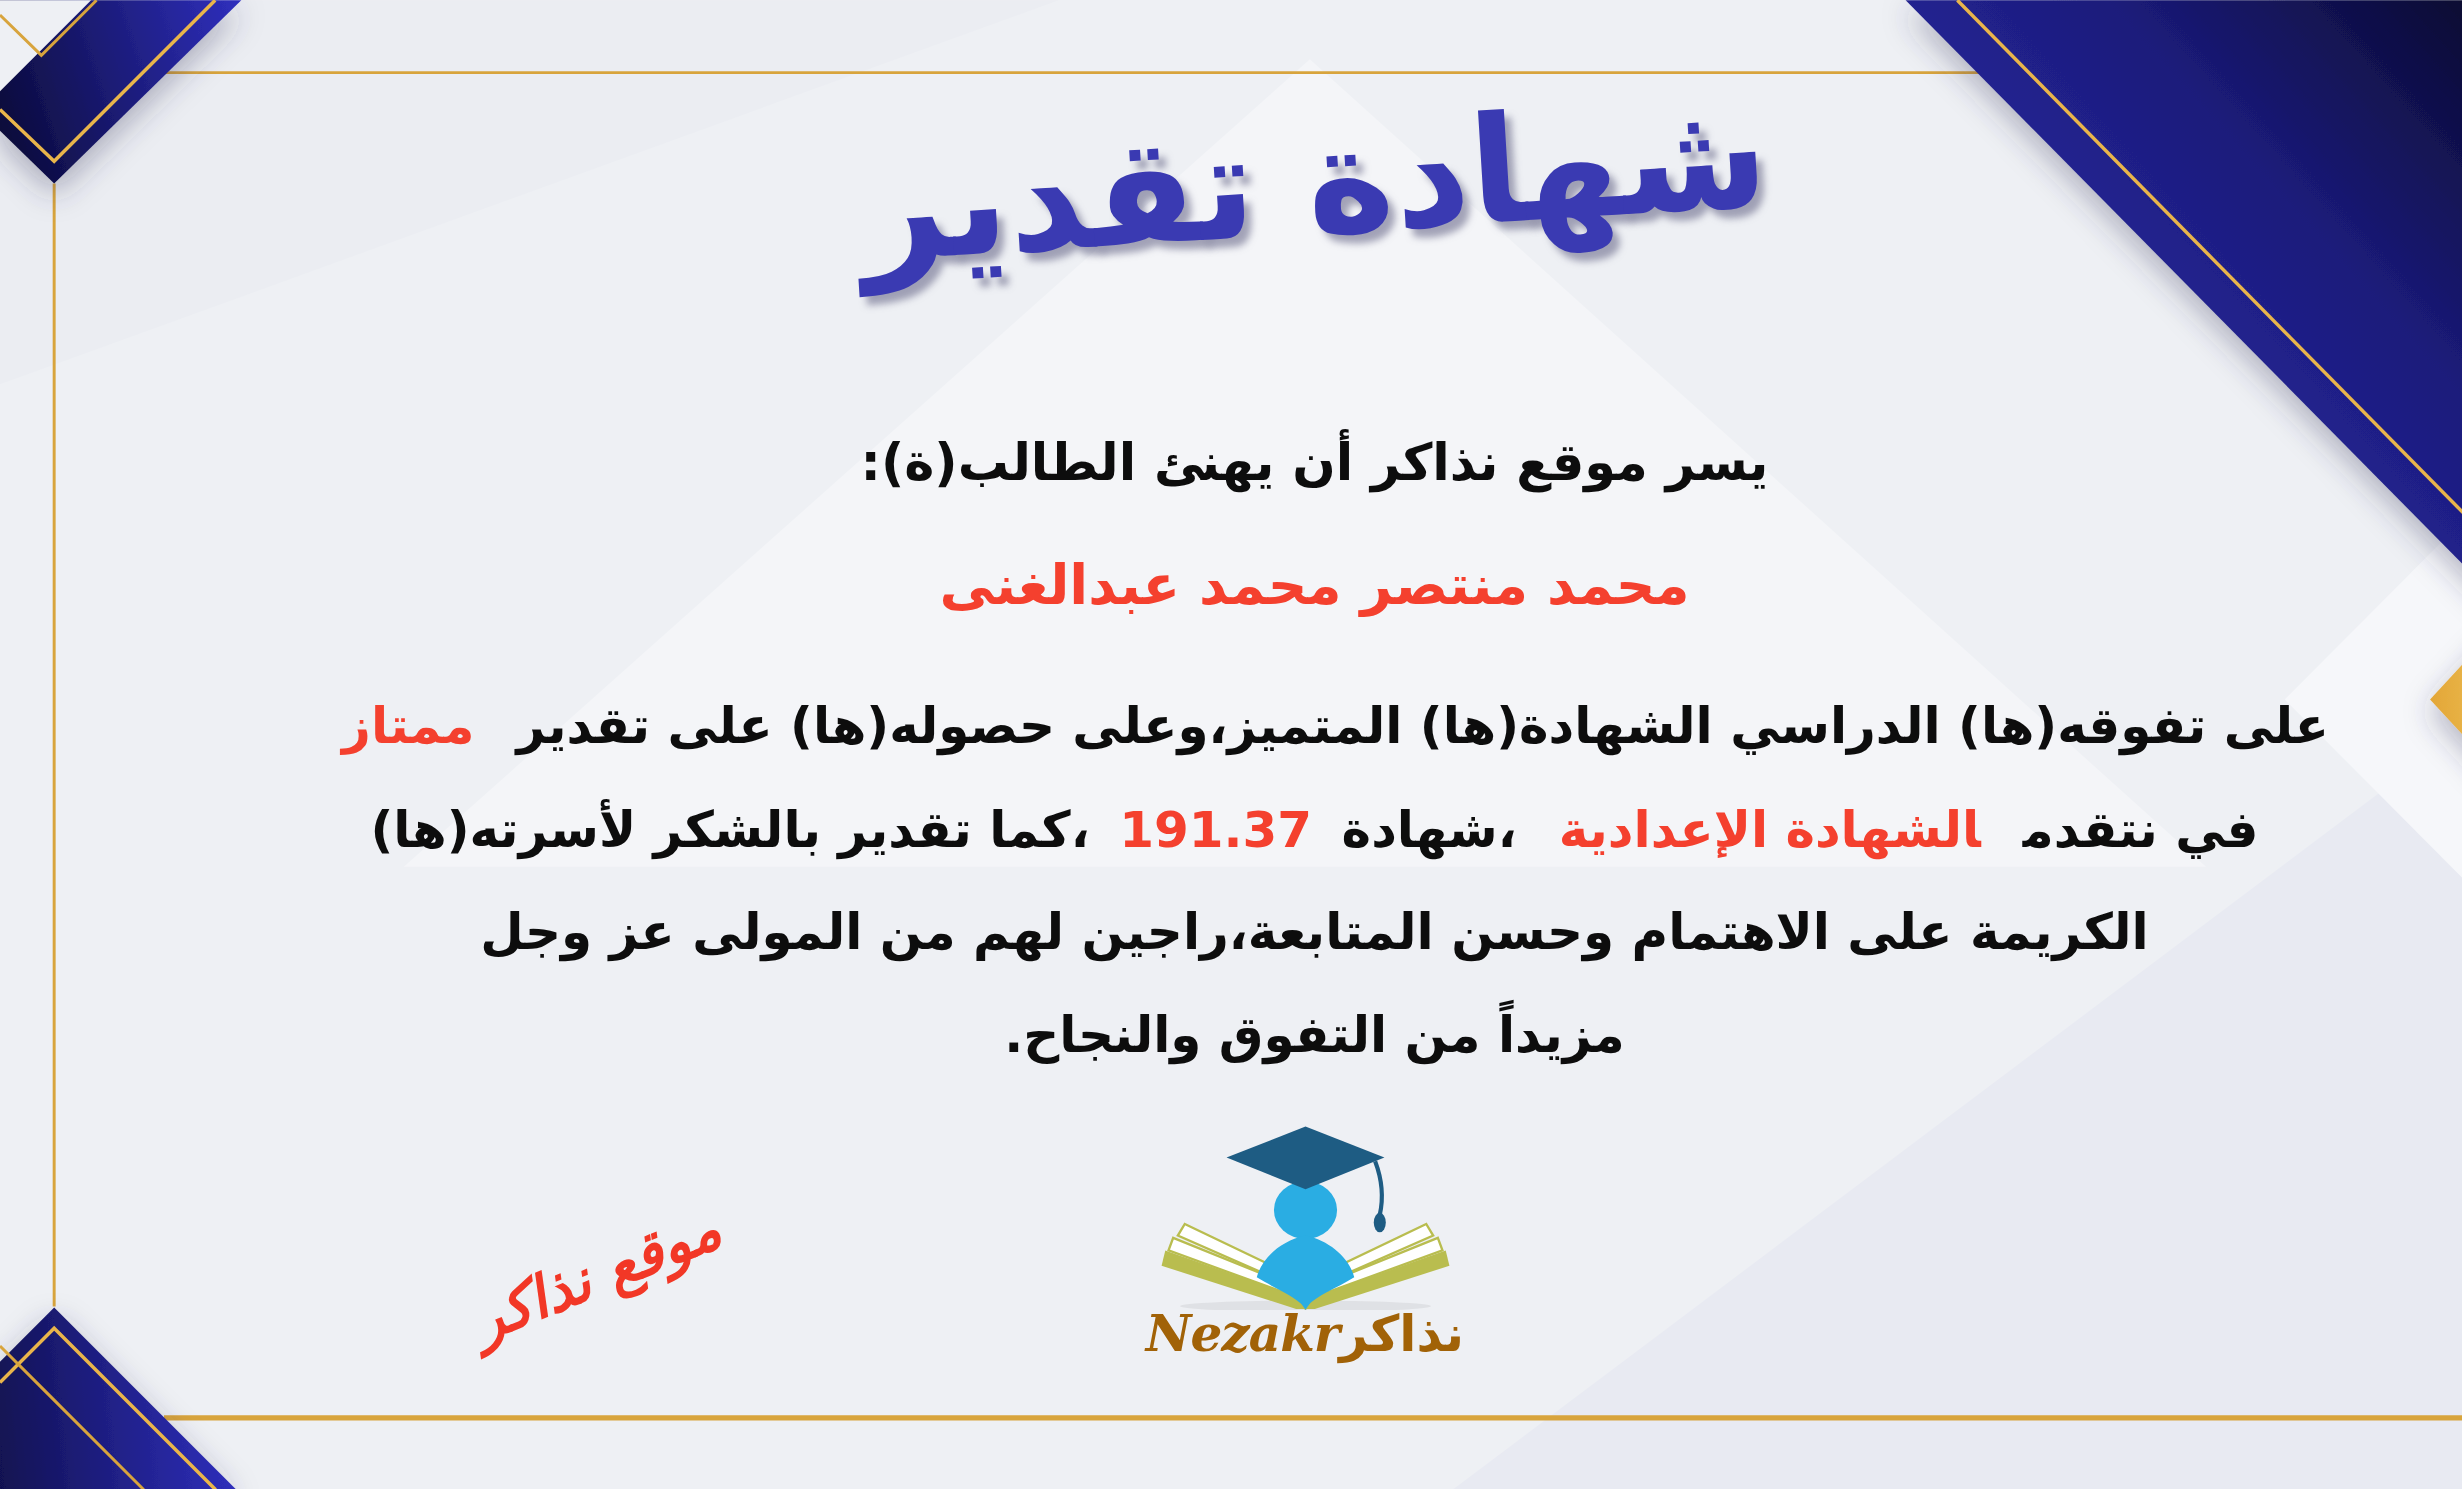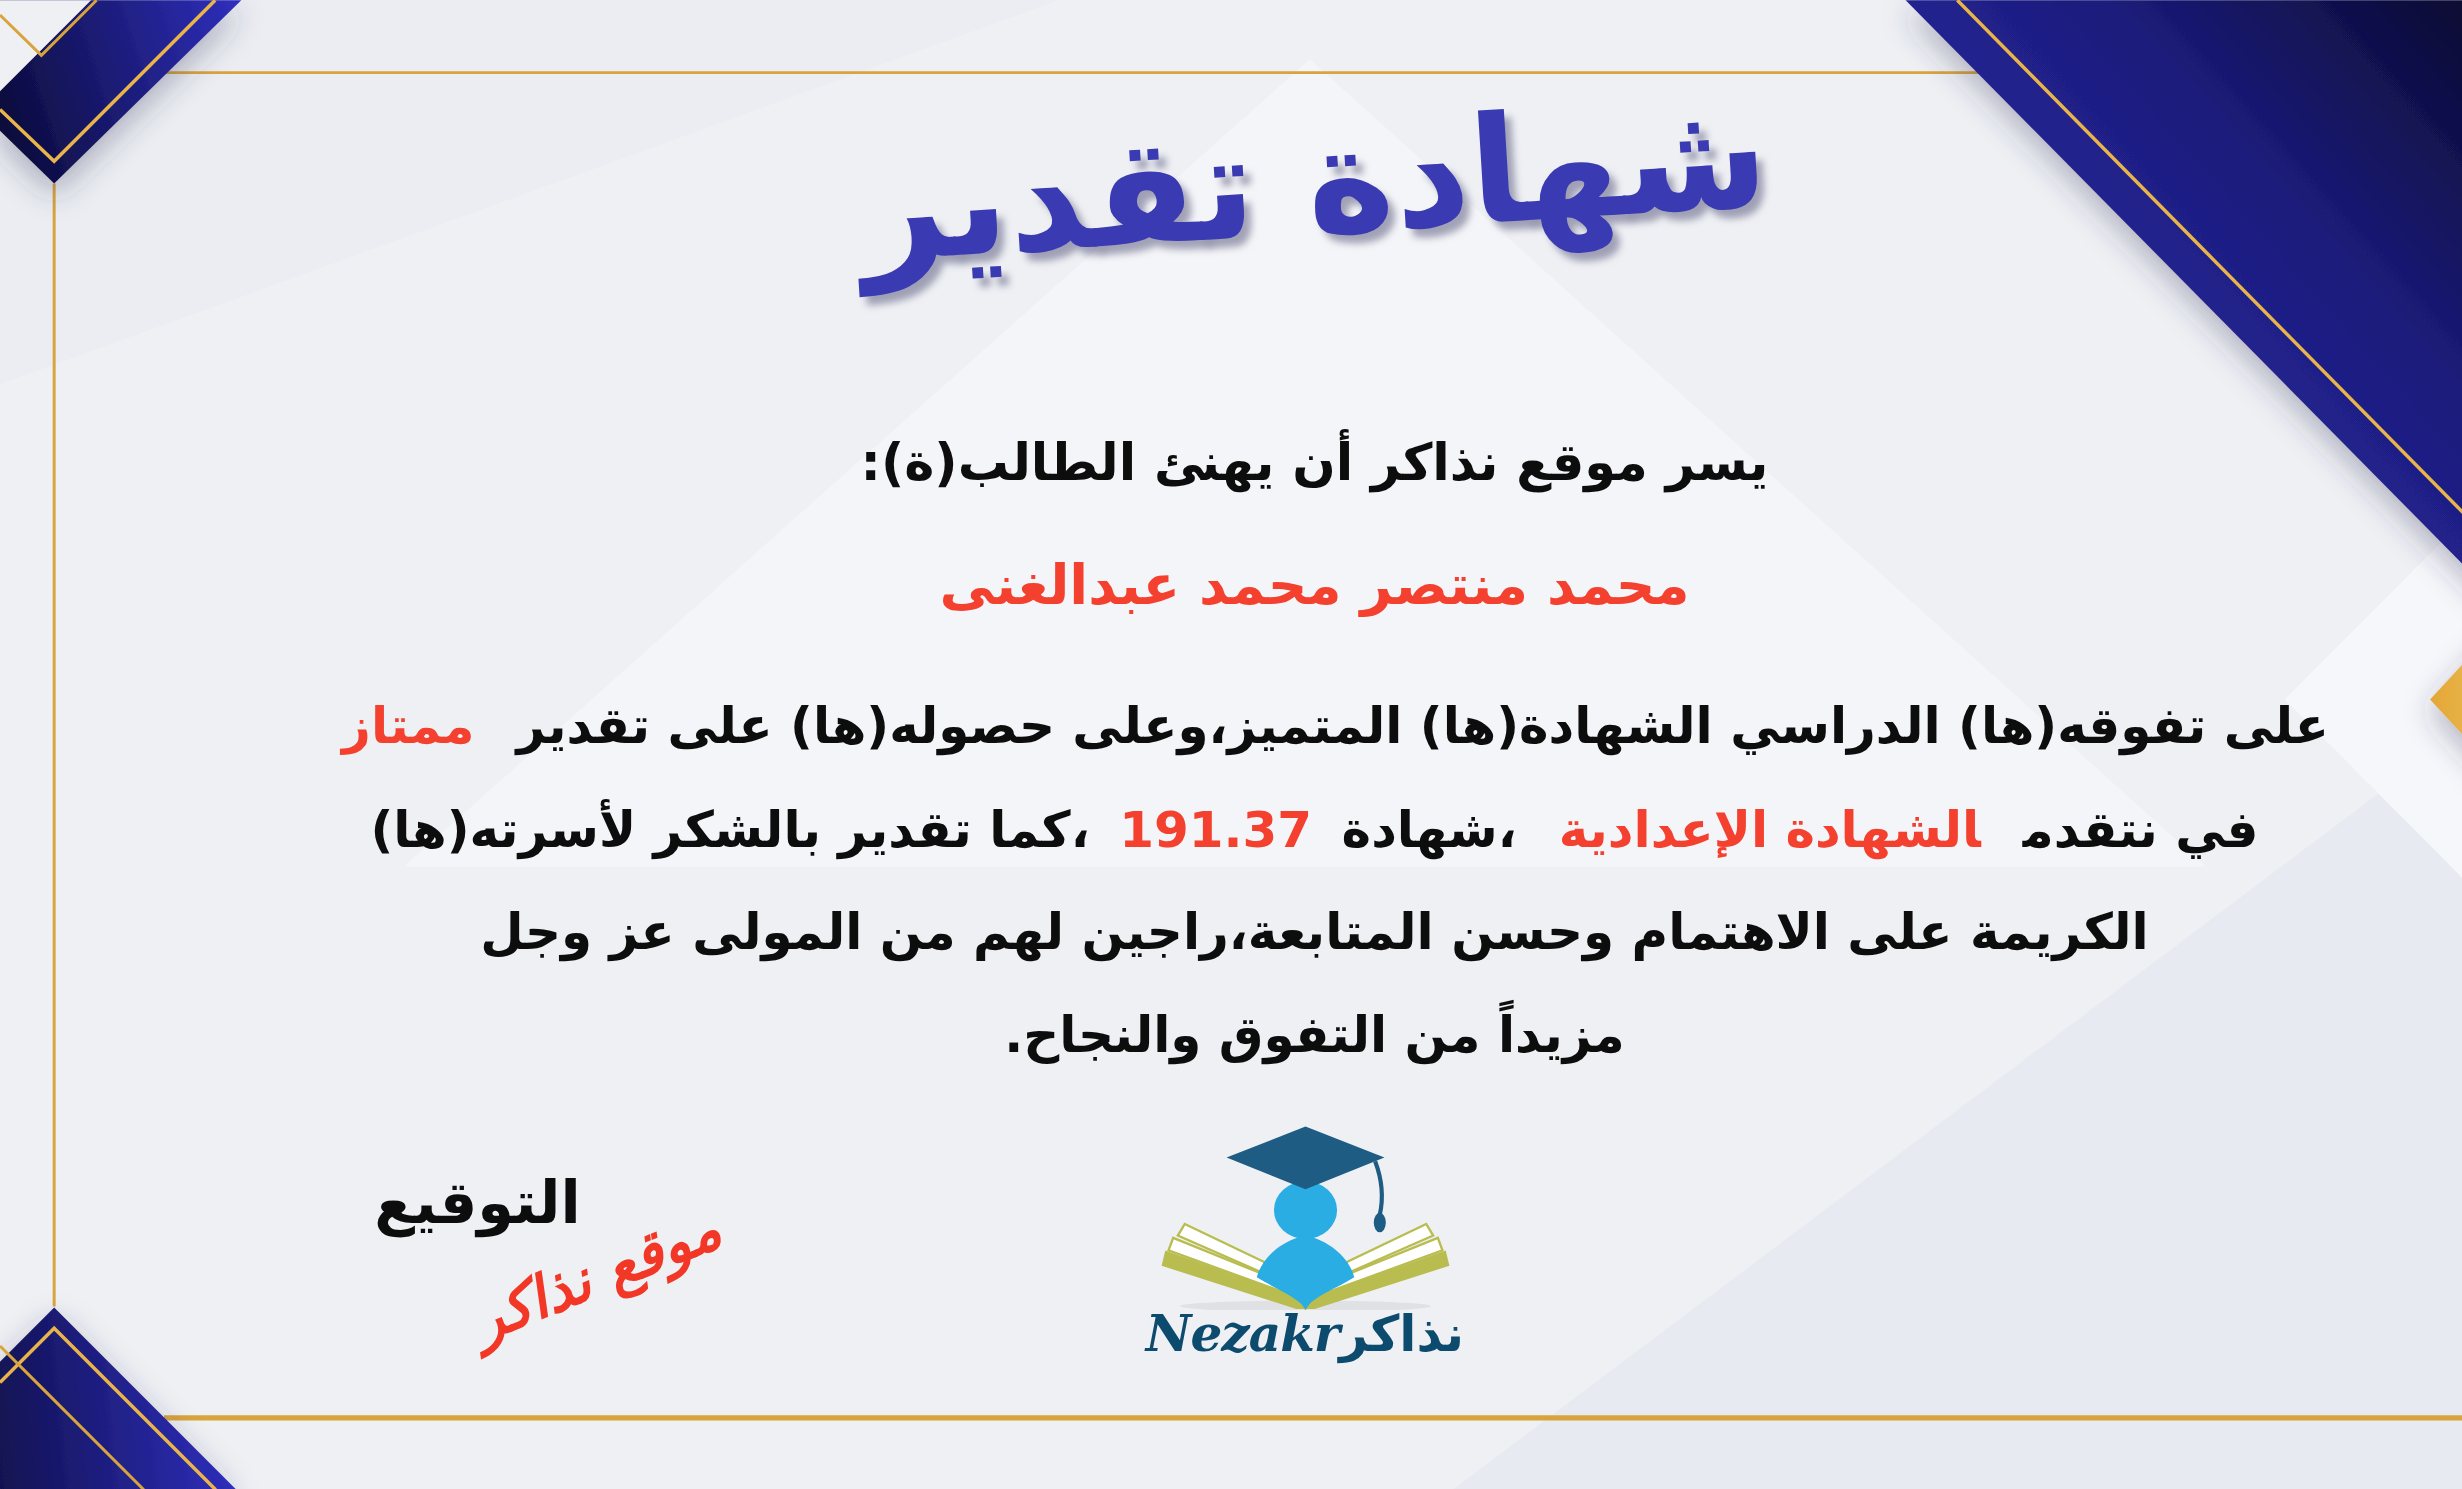--- a/index.html
+++ b/index.html
@@ -35,21 +35,21 @@
   }
   .sig-script{
     position:absolute;left:409px;top:1241px;width:374px;margin:0;
     direction:rtl;text-align:center;color:#f23726;
     font-size:58px;font-style:italic;font-weight:700;
     transform:rotate(-22deg);
   }
   .logo-art{position:absolute;left:1143px;top:1124px;width:325px;height:186px;}
   .logo-text{
     position:absolute;left:1059px;top:1304px;width:492px;margin:0;
-    direction:rtl;text-align:center;color:#0c4a6e;font-weight:800;font-size:50px;
+    direction:rtl;text-align:center;color:#a16207;font-weight:800;font-size:50px;
     font-family:"DejaVu Serif","DejaVu Sans",serif;
   }
   .logo-text .latin{font-style:italic;letter-spacing:-1px;}
 </style>
 </head>
 <body>
 
 <div class="canvas">
 
   <svg class="deco" viewBox="0 0 5337 3025" aria-hidden="true">
@@ -124,21 +124,20 @@
   <p class="line name">محمد منتصر محمد عبدالغنى</p>
 
   <p class="line l3"><span>على تفوقه(ها) الدراسي الشهادة(ها) المتميز،وعلى حصوله(ها) على تقدير</span><span class="red gap">ممتاز</span></p>
 
   <p class="line l4"><span>في نتقدم</span><span class="red gap">الشهادة الإعدادية</span><span>،شهادة</span><span class="red gap-sm">191.37</span><span>،كما تقدير بالشكر لأسرته(ها)</span></p>
 
   <p class="line l5">الكريمة على الاهتمام وحسن المتابعة،راجين لهم من المولى عز وجل</p>
 
   <p class="line l6">مزيداً من التفوق والنجاح.</p>
 
-  <p class="sig-label">التوقيع</p>
   <p class="sig-script">موقع نذاكر</p>
 
   <svg class="logo-art" viewBox="0 0 700 400" aria-hidden="true">
     <ellipse cx="350" cy="392" rx="270" ry="12" fill="#d5d7db" opacity="0.6"></ellipse>
     <g>
 
       <polygon points="90,215 330,330 330,352 75,240" fill="#ffffff" stroke="#b9bd4f" stroke-width="5"></polygon>
       <polygon points="65,245 330,352 330,372 55,272" fill="#ffffff" stroke="#b9bd4f" stroke-width="5"></polygon>
       <polygon points="48,272 330,372 352,398 330,398 40,305" fill="#b9bd4f"></polygon>
 

